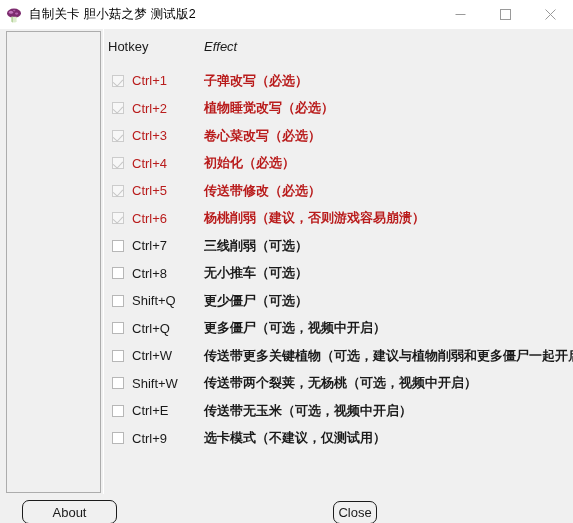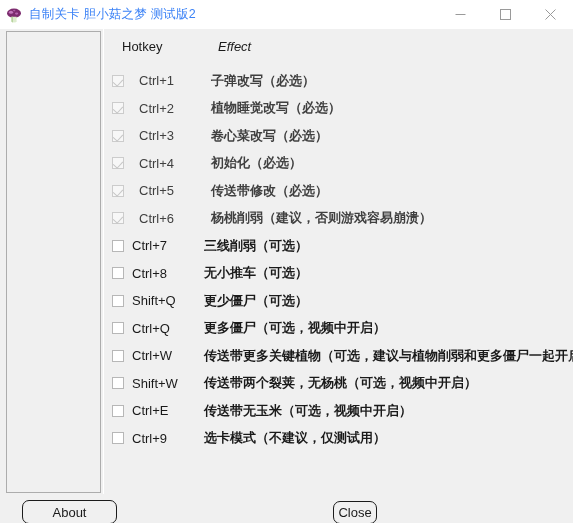--- a/index.html
+++ b/index.html
@@ -62,21 +62,21 @@
   .app-icon {
     position: relative;
     width: 18px;
     height: 18px;
     margin-left: 5px;
     margin-right: 6px;
     flex: 0 0 auto;
   }
   .title-text {
     font-size: 12.5px;
-    color: #3b82f6;
+    color: #000000;
     letter-spacing: 0.2px;
     white-space: nowrap;
   }
   .win-buttons {
     position: absolute;
     right: 0;
     top: 0;
     height: 29px;
     display: flex;
   }
@@ -120,21 +120,20 @@
     height: 465px;
     background: #ffffff;
   }
 
   
   .col-head {
     position: absolute;
     font-size: 13px;
     color: #1a1a1a;
     top: 10px;
-    margin-left: 14px;
   }
   .col-head-hotkey { left: 108px; }
   .col-head-effect { left: 204px; font-style: italic; }
 
   
   .rows {
     position: absolute;
     left: 0;
     top: 38px;
     width: 573px;
@@ -176,21 +175,21 @@
     white-space: nowrap;
   }
   .eff {
     position: absolute;
     left: 204px;
     font-size: 13px;
     white-space: nowrap;
     font-weight: bold;
   }
   .row.required .key,
-  .row.required .eff { color: #404040; margin-left: 7px; }
+  .row.required .eff { color: #b91c1c; }
   .row.optional .key,
   .row.optional .eff { color: #1a1a1a; }
 
   
   .btn {
     position: absolute;
     box-sizing: border-box;
     background: #f0f0f0;
     border: 1px solid #1b1b1b;
     border-radius: 7px;

